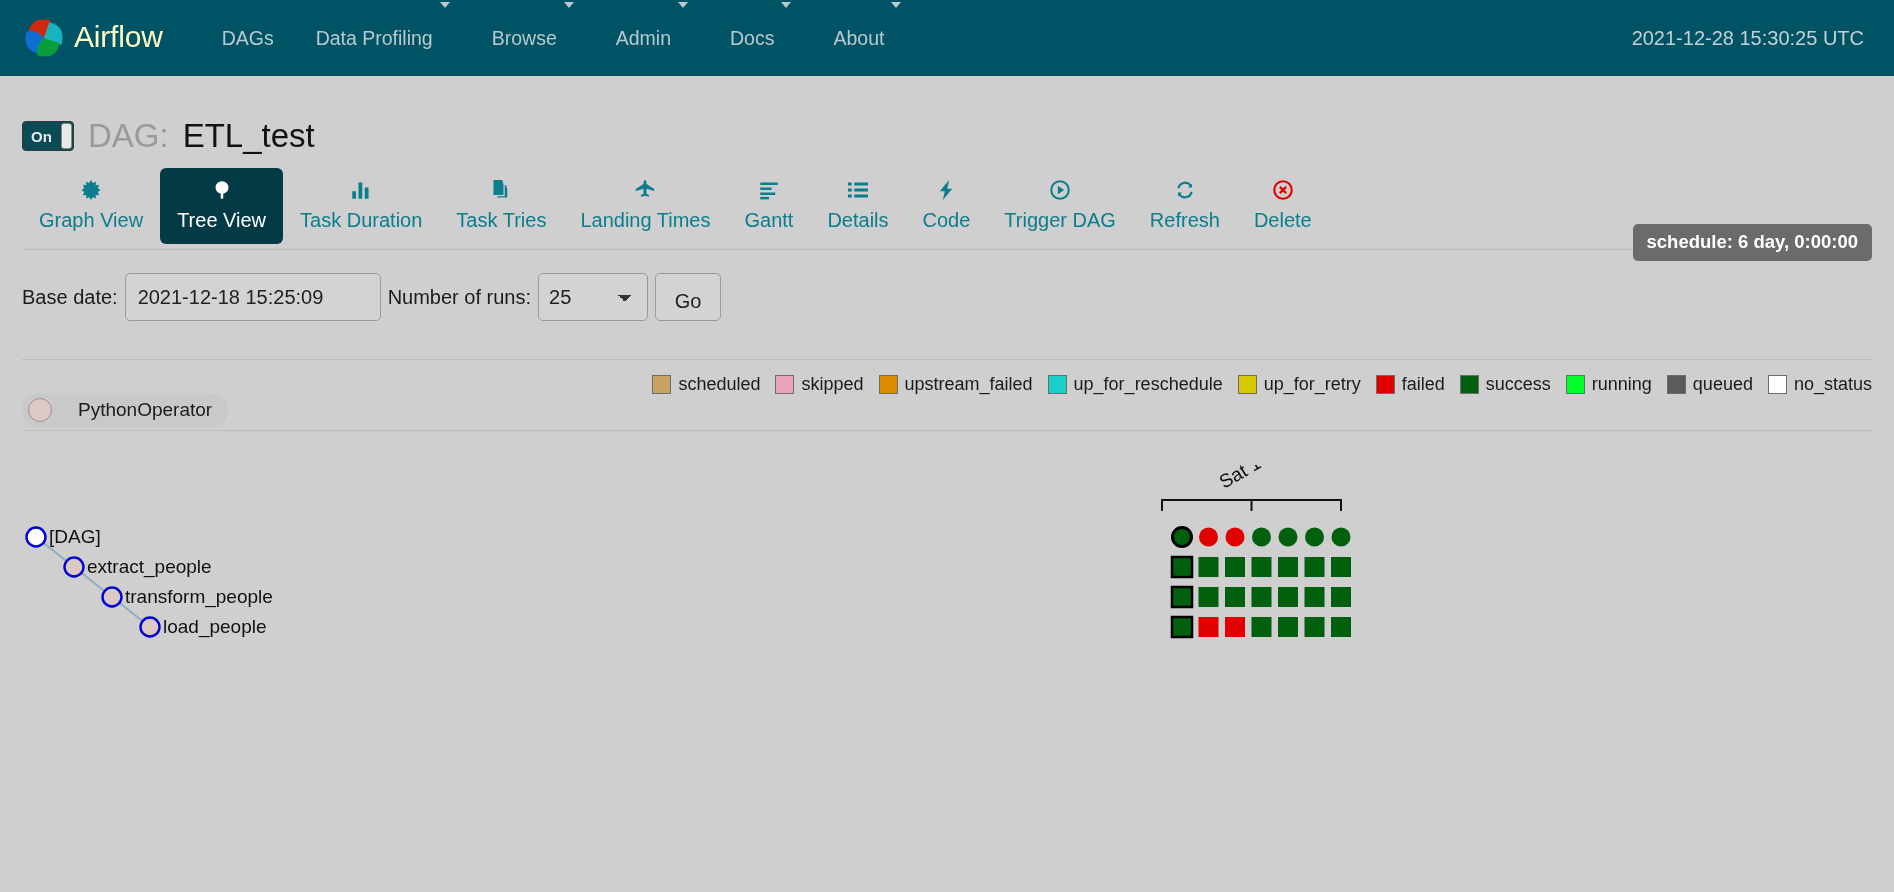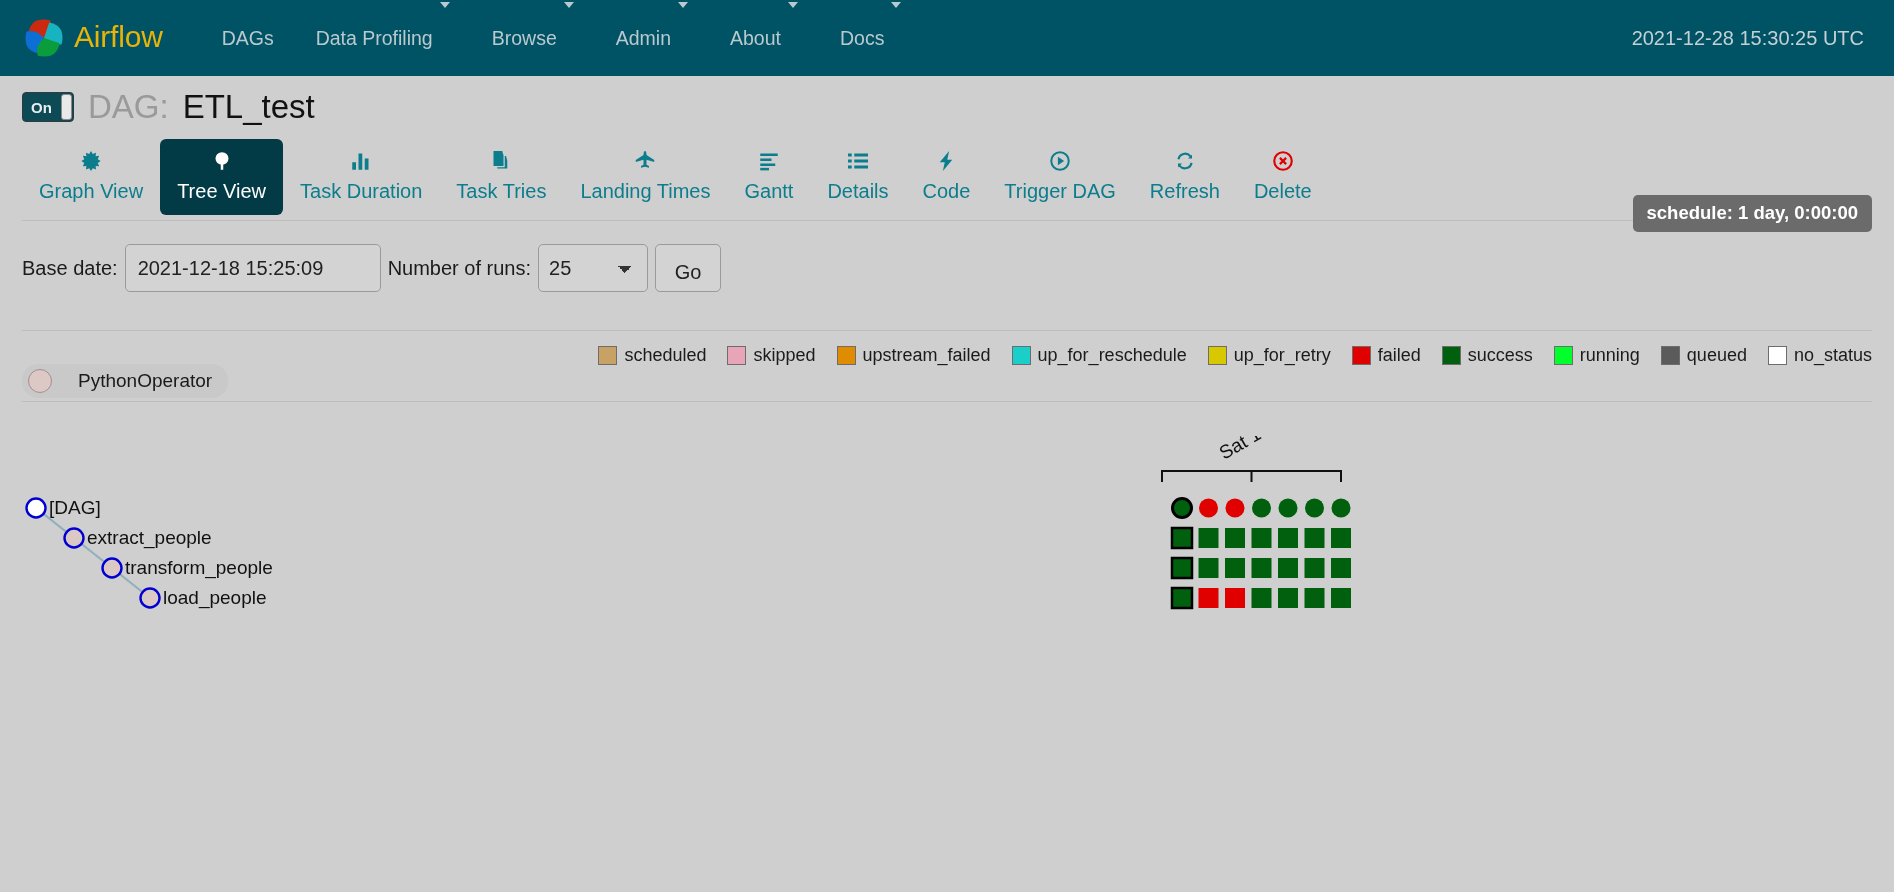--- a/index.html
+++ b/index.html
@@ -26,21 +26,21 @@
     align-items: center;
     gap: 4px;
     margin-right: 38px;
     text-decoration: none;
   }
   .logo {
     width: 52px; height: 52px;
     display: block;
   }
   .brand-text {
-    color: #eab308;
+    color: #fef9c3;
     font-size: 30px;
     letter-spacing: -0.2px;
     line-height: 1;
     padding-bottom: 3px;
   }
   .nav-items { display: flex; align-items: center; }
   .nav-item {
     color: #b9c9ce;
     font-size: 19.5px;
     padding: 0 21px;
@@ -68,20 +68,21 @@
   }
 
   
   .page { padding: 0 22px; position: relative; }
 
   .title-row {
     display: flex;
     align-items: center;
     gap: 14px;
     height: 62px;
+    margin-top: 29px;
   }
   .toggle {
     width: 52px; height: 30px;
     border-radius: 4px;
     background: #0c4a55;
     border: 1px solid #333a3c;
     position: relative;
     display: flex;
     align-items: center;
     cursor: pointer;
@@ -232,21 +233,21 @@
     border: 1px solid #a09090;
     background: #dcc9c6;
   }
   .op-name { font-size: 19px; color: #1b1b1b; }
 
   .status-legend {
     position: absolute;
     right: 0; top: 14px;
     display: flex;
     align-items: center;
-    gap: 6px;
+    gap: 0;
     justify-content: center;
   }
   .status-item {
     display: inline-flex;
     align-items: center;
     gap: 7px;
     margin-left: 15px;
     font-size: 18px;
     color: #1b1b1b;
     white-space: nowrap;
@@ -305,44 +306,44 @@
     </span>
     <span class="nav-item">
       <span>Browse</span>
       <i class="caret"></i>
     </span>
     <span class="nav-item">
       <span>Admin</span>
       <i class="caret"></i>
     </span>
     <span class="nav-item">
+      <span>Docs</span>
+      <i class="caret"></i>
+    </span>
+    <span class="nav-item">
       <span>About</span>
-      <i class="caret"></i>
-    </span>
-    <span class="nav-item">
-      <span>Docs</span>
       <i class="caret"></i>
     </span>
   </div>
 
   <span class="nav-clock">2021-12-28 15:30:25 UTC</span>
 </div>
 
 <div class="page">
 
   <div class="title-row">
     <span class="toggle">
       <span class="toggle-label">On</span>
       <span class="toggle-knob"></span>
     </span>
     <span class="dag-label">DAG:</span>
     <span class="dag-name">ETL_test</span>
   </div>
 
-  <div class="schedule-badge">schedule: 1 day, 0:00:00</div>
+  <div class="schedule-badge">schedule: 6 day, 0:00:00</div>
 
   <div class="tabs">
 
     <span class="tab">
       <span class="ic">
         <svg width="20" height="20" viewBox="0 0 16 16">
             <path fill="#0b7d8c" d="M8 0l1.4 2.3L12 1.3l-.3 2.8 2.8-.3L13.4 6.5 15.7 8l-2.3 1.5 1.1 2.7-2.8-.3.3 2.8-2.6-1L8 16l-1.4-2.3-2.6 1 .3-2.8-2.8.3 1.1-2.7L.3 8l2.3-1.5-1.1-2.7 2.8.3L4 1.3l2.6 1z"></path>
           </svg>
       </span>
       <span>Graph View</span>

